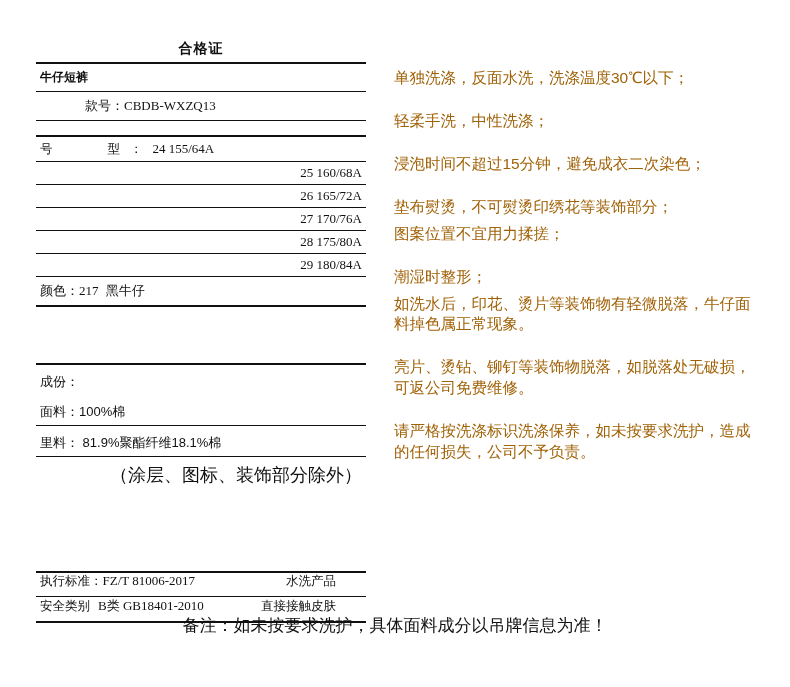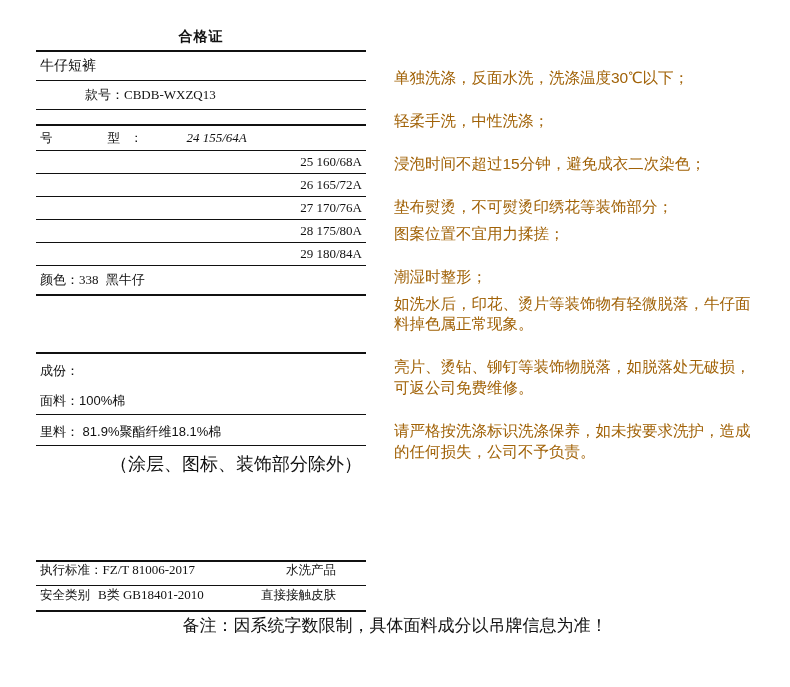--- a/index.html
+++ b/index.html
@@ -18,21 +18,21 @@
   .page {
     position: relative;
     width: 790px;
     height: 687px;
   }
 
   
   .cert {
     position: absolute;
     left: 36px;
-    top: 28px;
+    top: 40px;
     width: 330px;
   }
   .cert-title {
     text-align: center;
     font-size: 14px;
     font-weight: bold;
     letter-spacing: 1px;
     padding-bottom: 4px;
   }
   .rule {
@@ -42,46 +42,44 @@
     font-size: 0;
   }
   .rule.thick { border-top-width: 2px; }
   .rule.thin { border-top-width: 1px; }
 
   .cert-row {
     padding: 5px 4px 5px 4px;
     font-size: 13px;
   }
   .cert-row.product {
-    font-weight: normal;
-    font-size: 14px;
+    font-weight: bold;
+    font-size: 12px;
     padding-left: 4px;
   }
   .cert-row.style {
     font-size: 13px;
     margin-left: 45px;
   }
   .spacer-sm { height: 14px; }
 
   
   .size-block { font-size: 12.5px; }
   .size-first {
     display: flex;
     align-items: baseline;
     padding: 4px 4px 3px 4px;
   }
   .size-first .lbl {
     letter-spacing: 10px;
     white-space: nowrap;
   }
   .size-first .val {
-    margin-left: 34px;
     font-family: "Liberation Serif", serif;
     font-size: 13px;
-    font-style: italic;
   }
   .size-line {
     padding: 3px 4px 3px 4px;
     text-align: right;
     font-family: "Liberation Serif", serif;
     font-size: 13px;
   }
   .size-line span.ind {
     display: inline-block;
     padding-left: 128px;
@@ -170,21 +168,21 @@
       <div class="rule thin"></div>
       <div class="size-line"><span class="ind">27  170/76A</span></div>
       <div class="rule thin"></div>
       <div class="size-line"><span class="ind">28  175/80A</span></div>
       <div class="rule thin"></div>
       <div class="size-line"><span class="ind">29  180/84A</span></div>
       <div class="rule thin"></div>
     </div>
 
     <div class="color-row">
-      <span>颜色：</span><span class="num">338</span>&nbsp;&nbsp;<span>黑牛仔</span>
+      <span>颜色：</span><span class="num">217</span>&nbsp;&nbsp;<span>黑牛仔</span>
     </div>
     <div class="rule thick"></div>
 
     <div style="height:56px"></div>
     <div class="rule thick"></div>
 
     <div class="comp-block">
       <div class="comp-row">成份：</div>
       <div class="comp-row">面料：100%棉</div>
       <div class="rule thin"></div>
@@ -216,15 +214,15 @@
     <p>轻柔手洗，中性洗涤；</p>
     <p>浸泡时间不超过15分钟，避免成衣二次染色；</p>
     <p class="group">垫布熨烫，不可熨烫印绣花等装饰部分；</p>
     <p>图案位置不宜用力揉搓；</p>
     <p class="group">潮湿时整形；</p>
     <p>如洗水后，印花、烫片等装饰物有轻微脱落，牛仔面料掉色属正常现象。</p>
     <p>亮片、烫钻、铆钉等装饰物脱落，如脱落处无破损，可返公司免费维修。</p>
     <p class="last">请严格按洗涤标识洗涤保养，如未按要求洗护，造成的任何损失，公司不予负责。</p>
   </div>
 
-  <div class="note">备注：因系统字数限制，具体面料成分以吊牌信息为准！</div>
+  <div class="note">备注：如未按要求洗护，具体面料成分以吊牌信息为准！</div>
 
 </div>
 
 </body></html>

